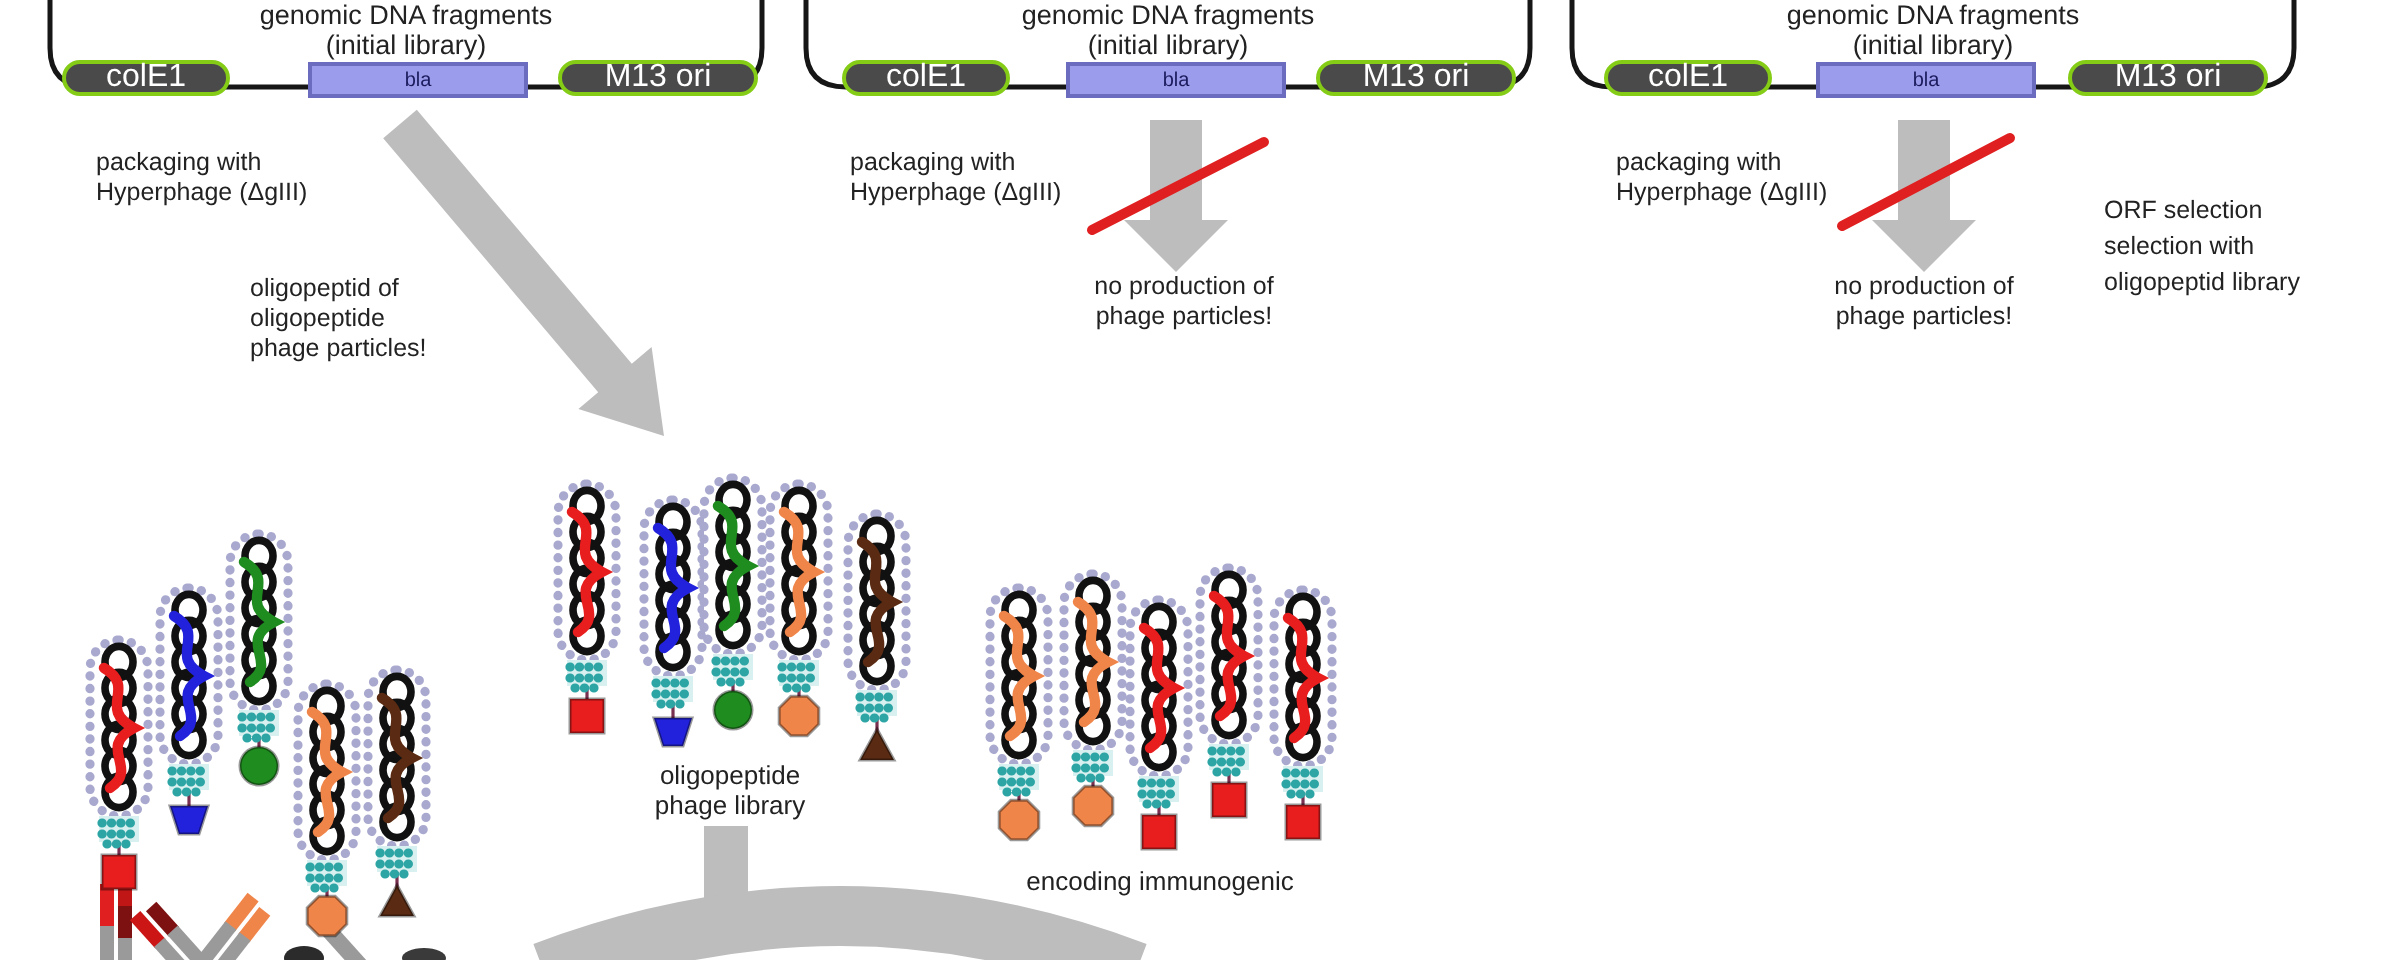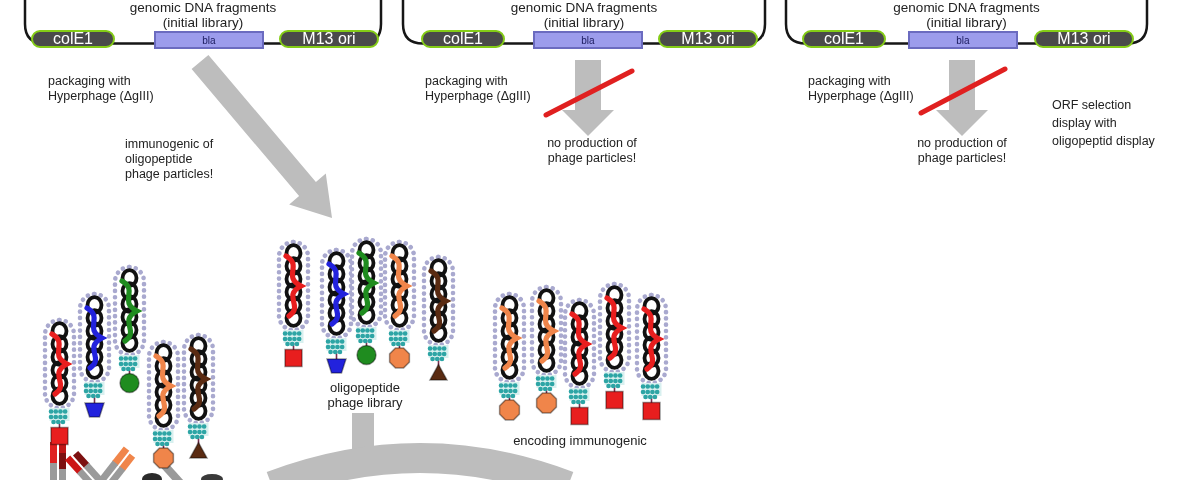--- a/index.html
+++ b/index.html
@@ -153,21 +153,21 @@
     <div>(initial library)</div>
   </div>
   <div class="node" style="left:31px;top:30px;width:84px;">colE1</div>
   <div class="gene" style="left:154px;top:31px;width:110px;">bla</div>
   <div class="node" style="left:279px;top:30px;width:100px;">M13 ori</div>
   <div class="note" style="left:48px;top:74px;">
     <div>packaging with</div>
     <div>Hyperphage (ΔgIII)</div>
   </div>
   <div class="note" style="left:125px;top:137px;">
-    <div>immunogenic of</div>
+    <div>oligopeptid of</div>
     <div>oligopeptide</div>
     <div>phage particles!</div>
   </div>
 
   <div class="panel-title" style="left:403px;width:362px;">
     <div>genomic DNA fragments</div>
     <div>(initial library)</div>
   </div>
   <div class="node" style="left:421px;top:30px;width:84px;">colE1</div>
   <div class="gene" style="left:533px;top:31px;width:110px;">bla</div>
@@ -187,22 +187,22 @@
   </div>
   <div class="node" style="left:802px;top:30px;width:84px;">colE1</div>
   <div class="gene" style="left:908px;top:31px;width:110px;">bla</div>
   <div class="node" style="left:1034px;top:30px;width:100px;">M13 ori</div>
   <div class="note" style="left:808px;top:74px;">
     <div>packaging with</div>
     <div>Hyperphage (ΔgIII)</div>
   </div>
   <div class="note" style="left:1052px;top:68px;line-height:18px;margin-top:28px;">
     <div>ORF selection</div>
-    <div>display with</div>
-    <div>oligopeptid display</div>
+    <div>selection with</div>
+    <div>oligopeptid library</div>
   </div>
   <div class="note center" style="left:890px;top:136px;width:144px;">
     <div>no production of</div>
     <div>phage particles!</div>
   </div>
 
   <div class="caption" style="left:295px;top:380px;width:140px;">
     <div>oligopeptide</div>
     <div>phage library</div>
   </div>

